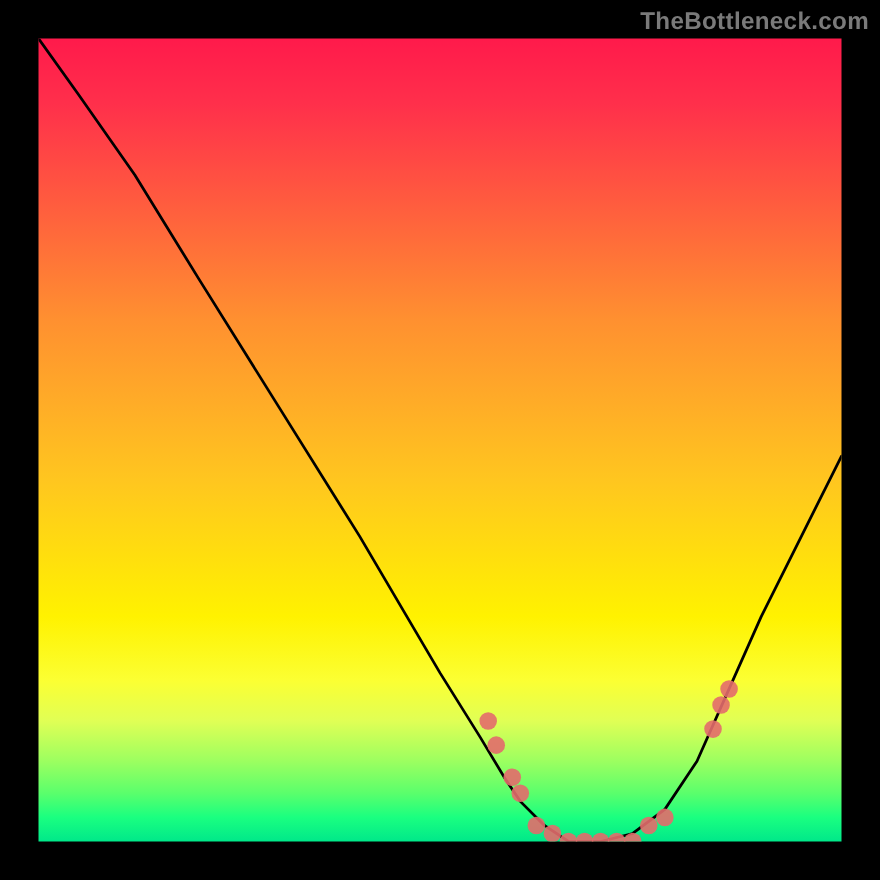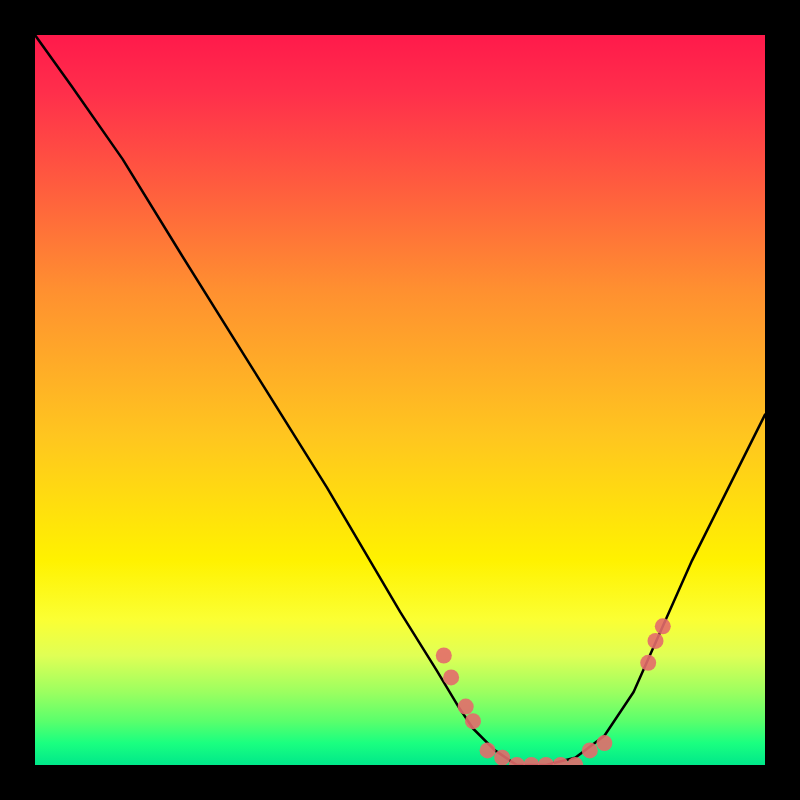--- a/index.html
+++ b/index.html
@@ -53,20 +53,21 @@
     left: 0;
     top: 0;
     width: 730px;
     height: 730px;
   }
 </style>
 </head>
 <body>
 
 <div class="frame">
+  <div class="watermark">TheBottleneck.com</div>
   <div class="plot-area">
     <svg class="curve" viewBox="0 0 730 730">
       <g id="curve-group">
           <path d="M0.0 0.0 L36.5 51.1 L87.6 124.1 L146.0 219.0 L219.0 335.8 L292.0 452.6 L365.0 576.7 L401.5 635.1 L423.4 671.6 L438.0 693.5 L459.9 715.4 L481.8 730.0 L511.0 730.0 L540.2 722.7 L569.4 700.8 L598.6 657.0 L627.8 591.3 L657.0 525.6 L693.5 452.6 L730.0 379.6" fill="none" stroke="#000000" stroke-width="2.5" stroke-linecap="round" stroke-linejoin="round"></path>
         </g>
       <g id="marker-group">
           <circle cx="408.8" cy="620.5" r="8" fill="#e36b6b" fill-opacity="0.9"></circle>
           <circle cx="416.1" cy="642.4" r="8" fill="#e36b6b" fill-opacity="0.9"></circle>
           <circle cx="430.7" cy="671.6" r="8" fill="#e36b6b" fill-opacity="0.9"></circle>
           <circle cx="438.0" cy="686.2" r="8" fill="#e36b6b" fill-opacity="0.9"></circle>

